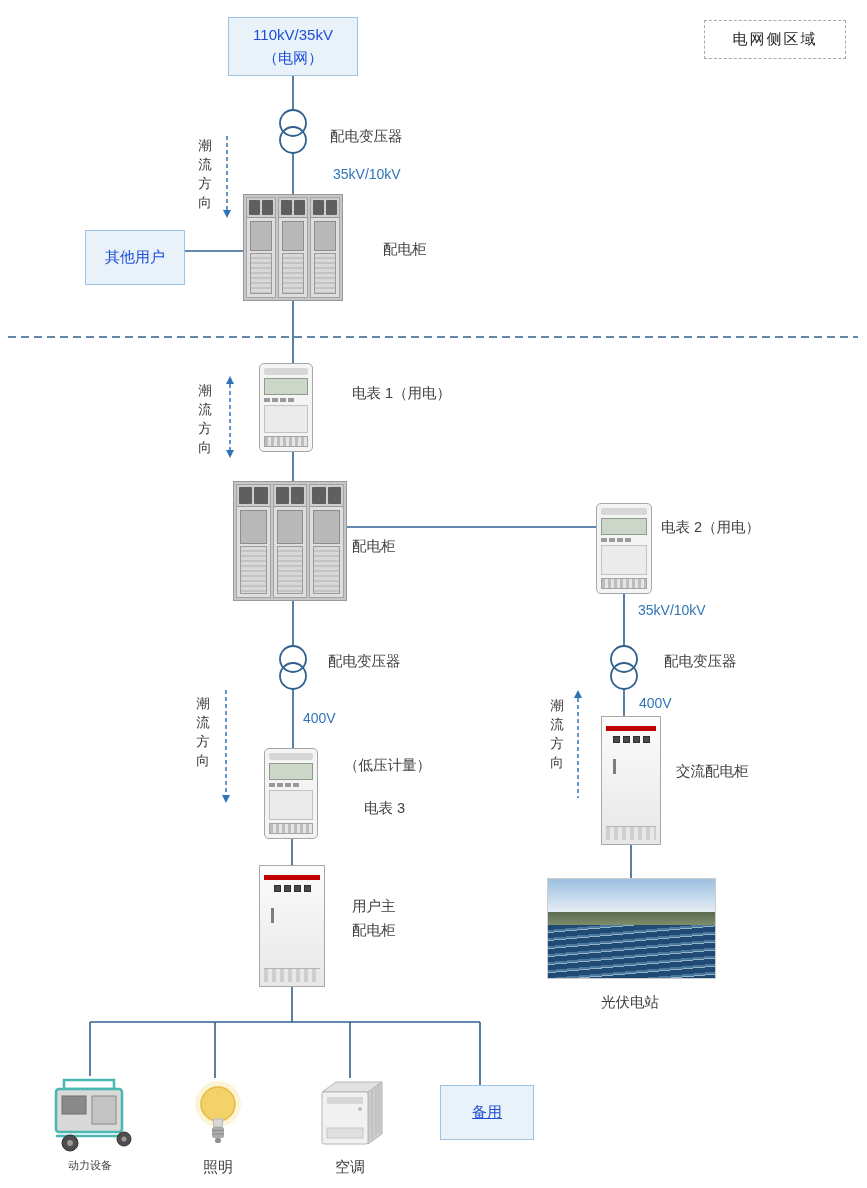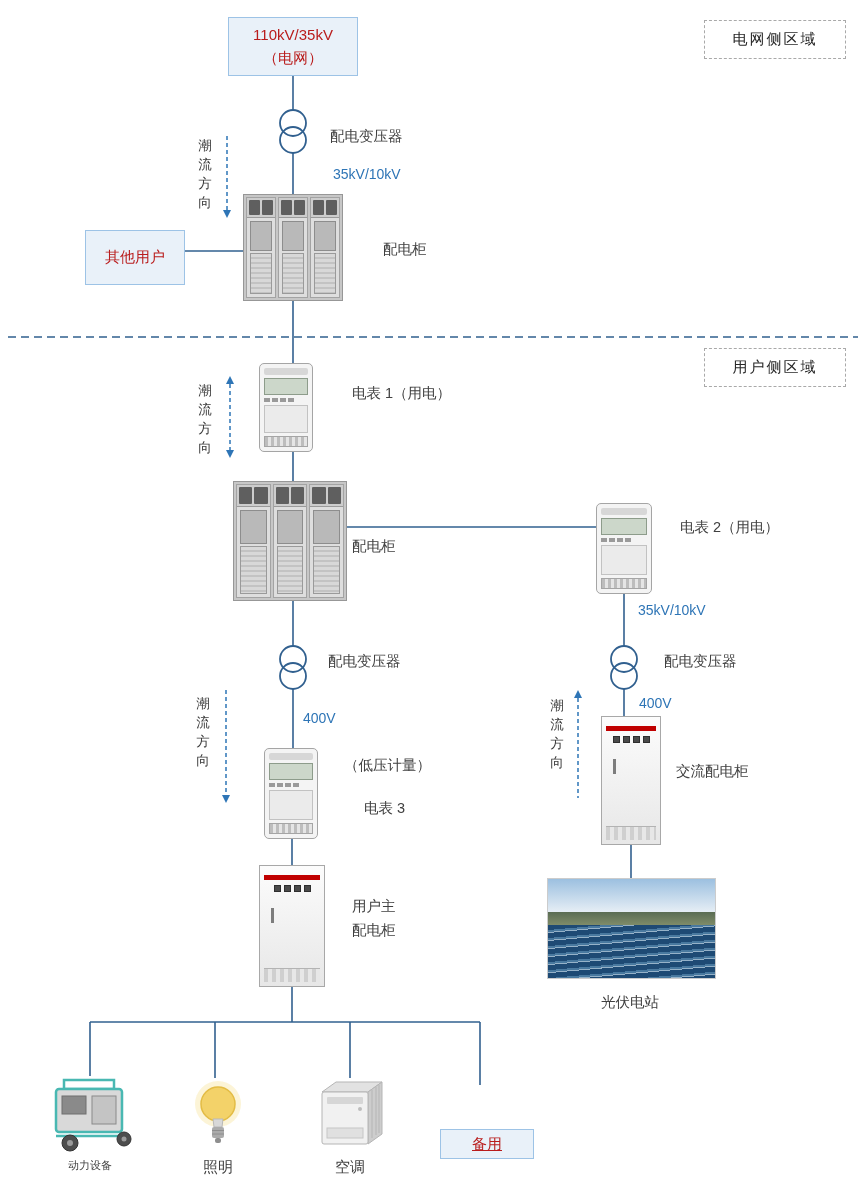--- a/index.html
+++ b/index.html
@@ -6,21 +6,21 @@
   .canvas{position:relative;width:867px;height:1188px;background:#fff;font-family:"Liberation Sans",sans-serif;overflow:hidden;}
   .wires{position:absolute;left:0;top:0;}
   .wire{stroke:var(--wire,#31608f);stroke-width:1.6;fill:none;}
   .wire-dashed{stroke:var(--wire,#31608f);stroke-width:1.6;fill:none;stroke-dasharray:8 5;}
   .flow-line{stroke:var(--flow-arrow,#2e75b6);stroke-width:1.5;fill:none;stroke-dasharray:4 3;}
   .flow-head{fill:var(--flow-arrow,#2e75b6);stroke:none;}
   .tx{stroke:var(--wire,#31608f);stroke-width:1.8;fill:none;}
   .lbl{position:absolute;font-size:14.5px;color:#404040;white-space:nowrap;}
   .vlbl{position:absolute;font-size:14px;color:var(--voltage-text,#2e75b6);white-space:nowrap;}
   .flow-text{position:absolute;width:18px;font-size:13.5px;line-height:19px;color:#3b3b3b;text-align:center;word-break:break-all;}
-  .node-box{position:absolute;background:var(--node-fill,#e9f1f9);border:1.5px solid var(--node-border,#9dc3e6);display:flex;flex-direction:column;align-items:center;justify-content:center;font-size:15px;color:#b91c1c;box-sizing:border-box;line-height:1.5;}
+  .node-box{position:absolute;background:var(--node-fill,#e9f1f9);border:1.5px solid var(--node-border,#9dc3e6);display:flex;flex-direction:column;align-items:center;justify-content:center;font-size:15px;color:#1d4ed8;box-sizing:border-box;line-height:1.5;}
   .region-box{position:absolute;background:#fff;border:1.6px dashed #a9a9a9;display:flex;align-items:center;justify-content:center;font-size:15px;color:#262626;letter-spacing:2px;box-sizing:border-box;}
   .switchgear{position:absolute;display:flex;gap:2px;background:#c7c7c7;border:1px solid #979797;padding:2px;box-sizing:border-box;}
   .sg-bay{flex:1;display:flex;flex-direction:column;background:#dedede;border:1px solid #a3a3a3;min-width:0;}
   .sg-head{height:20%;display:flex;gap:2px;padding:2px;background:#cdcdcd;border-bottom:1px solid #9a9a9a;box-sizing:border-box;}
   .sg-head span{flex:1;background:#5f5f5f;border-radius:1px;}
   .sg-win{height:28%;margin:3px 3px 2px;background:#b9b9b9;border:1px solid #8d8d8d;}
   .sg-door{flex:1;margin:0 3px 3px;background:repeating-linear-gradient(180deg,#d8d8d8 0 3px,#c3c3c3 3px 5px);border:1px solid #9a9a9a;}
   .meter{position:absolute;background:#f4f4f4;border:1px solid #a5a5a5;border-radius:5px;box-sizing:border-box;padding:4px;display:flex;flex-direction:column;}
   .meter-top{height:7px;background:#d7d7d7;border-radius:2px;margin-bottom:3px;}
   .meter-lcd{height:15px;background:#ccd7ca;border:1px solid #8d9c8b;margin-bottom:3px;}
@@ -98,23 +98,20 @@
     </g>
     <g>
       <path class="flow-head" d="M574 698 L582 698 L578 690 Z"></path>
       <line class="flow-line" x1="578" y1="698" x2="578" y2="798"></line>
     </g>
   </svg>
 
   <div class="region-box" style="left:704px;top:20px;width:142px;height:39px;">
       <span>电网侧区域</span>
     </div>
-  <div class="region-box" style="left:704px;top:348px;width:142px;height:39px;">
-      <span>用户侧区域</span>
-    </div>
 
   <div class="node-box" style="left:228px;top:17px;width:130px;height:59px;">
     <span>110kV/35kV</span>
     <span>（电网）</span>
   </div>
 
   <div class="lbl" style="left:330px;top:127px;">配电变压器</div>
   <div class="vlbl" style="left:333px;top:166px;">35kV/10kV</div>
   <div class="lbl" style="left:383px;top:240px;">配电柜</div>
   <div class="flow-text" style="left:196px;top:136px;">潮流方向</div>
@@ -198,21 +195,21 @@
       <div class="meter-lcd"></div>
     <div class="meter-btns">
         <span></span>
         <span></span>
         <span></span>
         <span></span>
       </div>
     <div class="meter-belly"></div>
       <div class="meter-term"></div>
   </div>
-  <div class="lbl" style="left:680px;top:518px;">电表 2（用电）</div>
+  <div class="lbl" style="left:661px;top:518px;">电表 2（用电）</div>
   <div class="vlbl" style="left:638px;top:602px;">35kV/10kV</div>
   <div class="lbl" style="left:664px;top:652px;">配电变压器</div>
   <div class="vlbl" style="left:639px;top:695px;">400V</div>
   <div class="flow-text" style="left:548px;top:696px;">潮流方向</div>
 
   <div class="cabinet" style="left:601px;top:716px;width:60px;height:129px;">
     <div class="cab-stripe"></div>
     <div class="cab-btns">
         <span></span>
         <span></span>
@@ -296,21 +293,21 @@
       <rect x="15" y="21" width="36" height="7" rx="1" fill="#d6d6d6"></rect>
       <g stroke="#bdbdbd" stroke-width="1.5">
         <line x1="60" y1="14" x2="60" y2="62"></line>
         <line x1="64" y1="11" x2="64" y2="59"></line>
         <line x1="67" y1="9" x2="67" y2="57"></line>
       </g>
       <rect x="15" y="52" width="36" height="10" fill="#e0e0e0" stroke="#c6c6c6"></rect>
       <circle cx="48" cy="33" r="2" fill="#bdbdbd"></circle>
     </svg>
   </div>
-  <div class="node-box" style="left:440px;top:1129px;width:94px;height:30px;text-decoration:underline;">
+  <div class="node-box" style="left:440px;top:1085px;width:94px;height:55px;text-decoration:underline;">
     <span>备用</span>
   </div>
 
   <div class="lbl" style="left:68px;top:1158px;font-size:11px;">动力设备</div>
   <div class="lbl" style="left:203px;top:1158px;font-size:15px;">照明</div>
   <div class="lbl" style="left:335px;top:1158px;font-size:15px;">空调</div>
 
 </div>
 
 </body></html>

